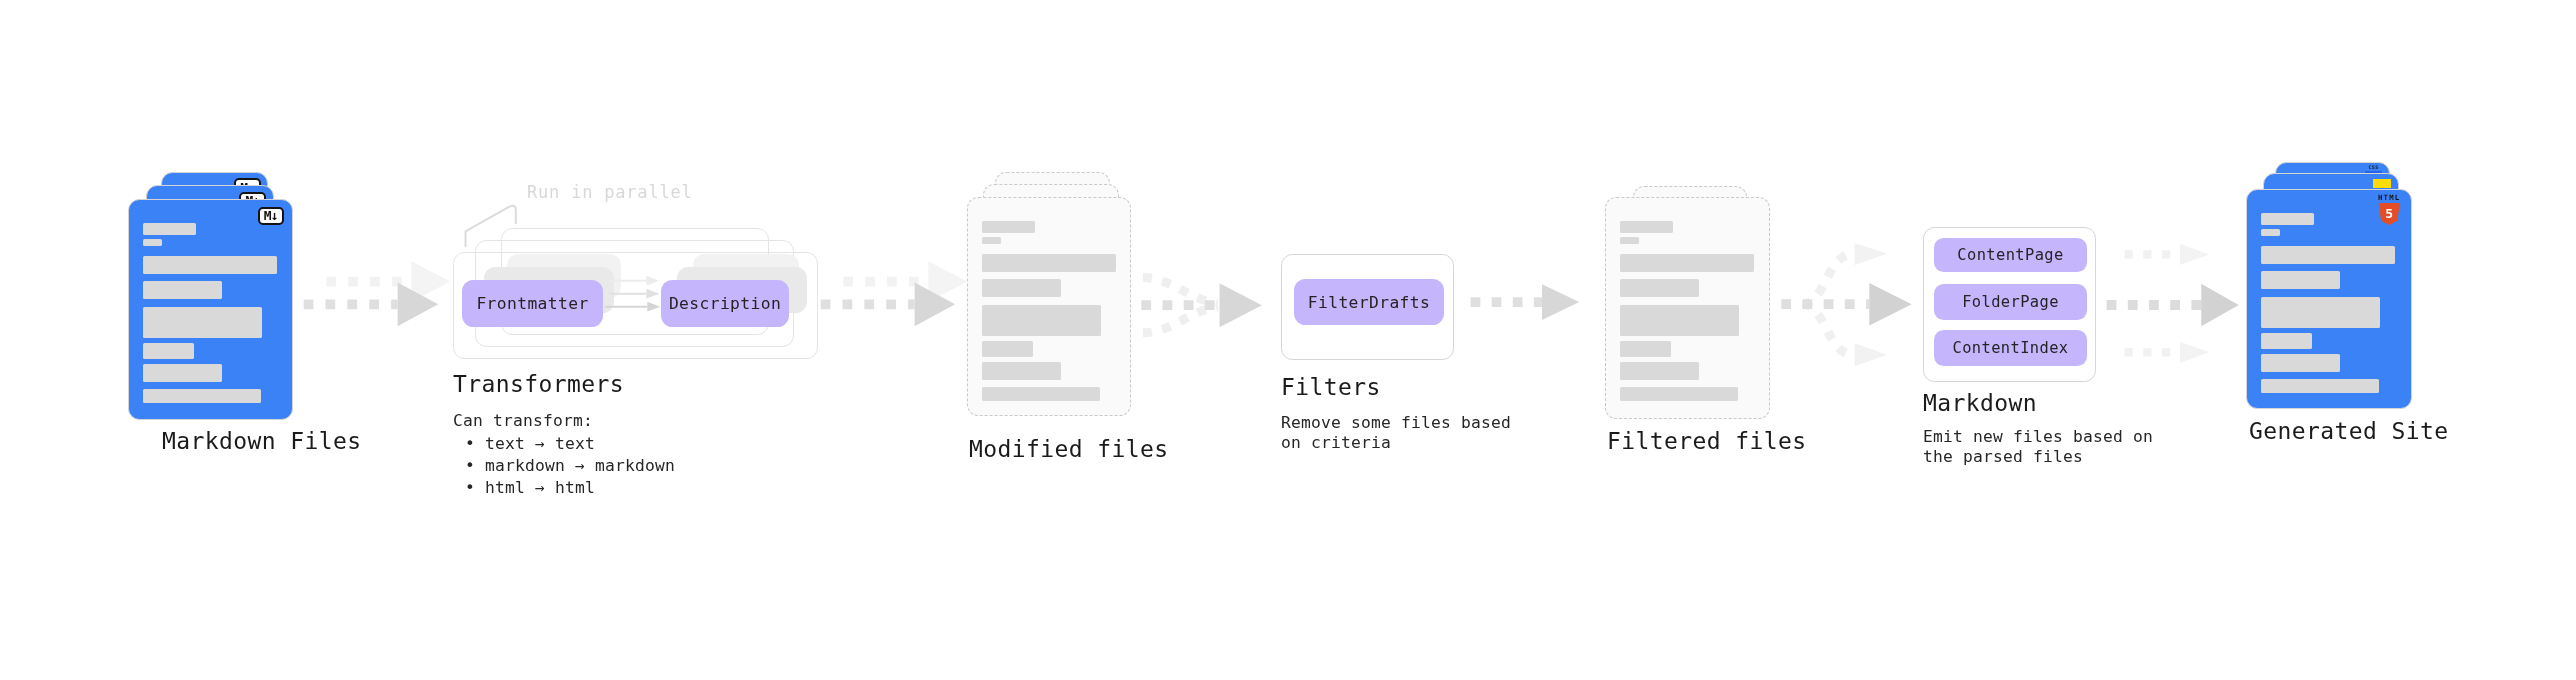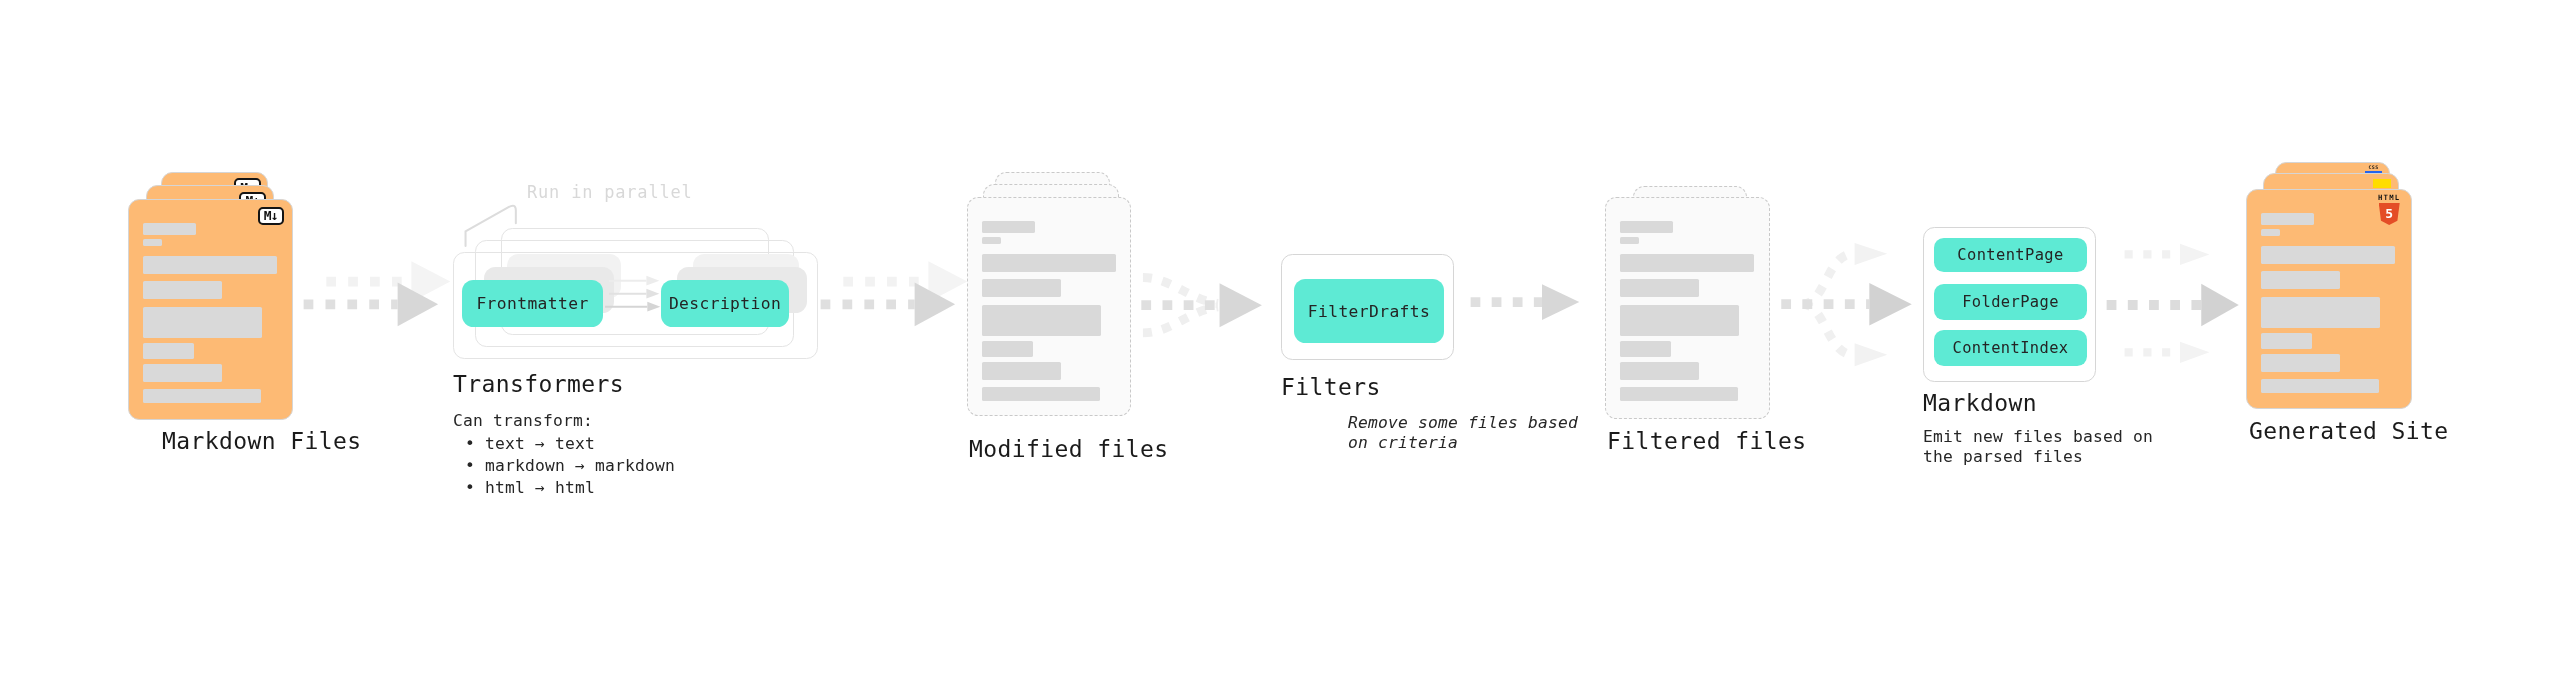--- a/index.html
+++ b/index.html
@@ -2,39 +2,39 @@
 <html style="font-size:13px"><head>
 <meta charset="utf-8">
 <style>
   html,body{margin:0;padding:0;background:#ffffff;}
   .canvas{
     position:relative;width:2576px;height:681px;background:#ffffff;overflow:hidden;
     font-family:"DejaVu Sans Mono","Liberation Mono",monospace;color:#1d1d1d;
   }
   .abs{position:absolute;}
   
-  .card{position:absolute;background:#fdba74;border:1.6px solid #d5d5d5;border-radius:11.4px;box-sizing:border-box;}
+  .card{position:absolute;background:#3b82f6;border:1.6px solid #d5d5d5;border-radius:11.4px;box-sizing:border-box;}
   .card.dashed{background:#fafafa;border:1.6px dashed #c9c9c9;}
   .doc-lines{position:absolute;left:14px;top:23px;display:flex;flex-direction:column;align-items:flex-start;}
   .doc-lines i{display:block;background:#d9d9d9;border-radius:1.6px;}
   .l1{width:53px;height:12.2px;margin-bottom:4.1px;}
   .l2{width:18.7px;height:6.5px;margin-bottom:9.8px;}
   .l3{width:134px;height:18px;margin-bottom:7.3px;}
   .l4{width:79px;height:18px;margin-bottom:8.1px;}
   .l5{width:119px;height:31px;margin-bottom:4.9px;}
   .l6{width:51px;height:16.3px;margin-bottom:4.9px;}
   .l7{width:79px;height:18px;margin-bottom:7.3px;}
   .l8{width:118px;height:14px;}
   
   .stage-label{position:absolute;font-size:23px;color:#1b1b1b;white-space:nowrap;letter-spacing:0.4px;}
   .stage-sub{position:absolute;font-size:16.3px;line-height:1.25;color:#262626;white-space:pre-line;letter-spacing:0.2px;}
   .bullet{position:absolute;font-size:16.3px;color:#262626;white-space:nowrap;letter-spacing:0.2px;}
   .annotation{position:absolute;font-size:17px;color:#d8d8d8;white-space:nowrap;letter-spacing:0.8px;}
   
-  .pill{position:absolute;background:#5eead4;border-radius:11.4px;display:flex;align-items:center;justify-content:center;
+  .pill{position:absolute;background:#c4b5fd;border-radius:11.4px;display:flex;align-items:center;justify-content:center;
         font-size:16.3px;color:#242424;box-sizing:border-box;letter-spacing:0.4px;}
   .pill.small{font-size:15.4px;border-radius:9.8px;}
   .pill.echo1{background:#e9e9e9;}
   .pill.echo2{background:#f2f2f2;}
   .group-rect{position:absolute;border:1.6px solid #e4e4e4;border-radius:11.4px;box-sizing:border-box;background:transparent;}
   .group-solid{position:absolute;border:1.6px solid #d6d6d6;border-radius:11.4px;background:#ffffff;box-sizing:border-box;}
   
   .badge-md{position:absolute;border:2.4px solid #141414;border-radius:4.9px;background:#ffffff;color:#141414;
             font-weight:bold;font-size:13px;line-height:1;padding:0.8px 4.1px;letter-spacing:-0.8px;}
   .html5{position:absolute;width:37px;text-align:center;}
@@ -139,23 +139,23 @@
   <div class="stage-label" style="left:969px;top:436px;">Modified files</div>
 
   <svg class="abs" style="left:1138px;top:262px;" width="137" height="88" viewBox="0 0 168 108">
     <path d="M6,19 C40,19 62,46 98,51" fill="none" stroke="#efefef" stroke-width="11" stroke-dasharray="11 13"></path>
     <path d="M6,87 C40,87 62,60 98,55" fill="none" stroke="#efefef" stroke-width="11" stroke-dasharray="11 13"></path>
     <line x1="4" y1="53" x2="100" y2="53" stroke="#dfdfdf" stroke-width="12" stroke-dasharray="12 14"></line>
     <polygon points="100,26 152,53 100,80" fill="#d7d7d7"></polygon>
   </svg>
 
   <div class="group-solid" style="left:1281px;top:254px;width:173px;height:106px;"></div>
-  <div class="pill" style="left:1294px;top:279px;width:150px;height:64px;">FilterDrafts</div>
+  <div class="pill" style="left:1294px;top:279px;width:150px;height:46px;">FilterDrafts</div>
   <div class="stage-label" style="left:1281px;top:374px;">Filters</div>
-  <div class="stage-sub" style="left:1348px;top:413px;font-style:italic;">Remove some files based
+  <div class="stage-sub" style="left:1281px;top:413px;">Remove some files based
 on criteria</div>
 
   <svg class="abs" style="left:1469px;top:284px;" width="120" height="41" viewBox="0 0 148 50">
     <line x1="2" y1="22" x2="90" y2="22" stroke="#dfdfdf" stroke-width="12" stroke-dasharray="12 14"></line>
     <polygon points="90,0 136,22 90,44" fill="#d7d7d7"></polygon>
   </svg>
 
   <div class="card dashed" style="left:1633px;top:186px;width:114px;height:46px;"></div>
   <div class="card dashed" style="left:1605px;top:197px;width:165px;height:222px;">
     <div class="doc-lines">

